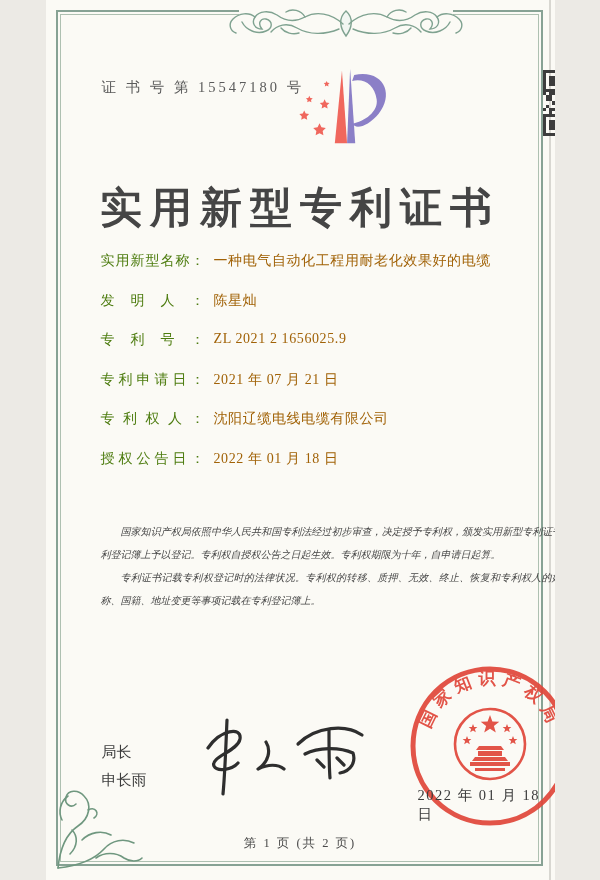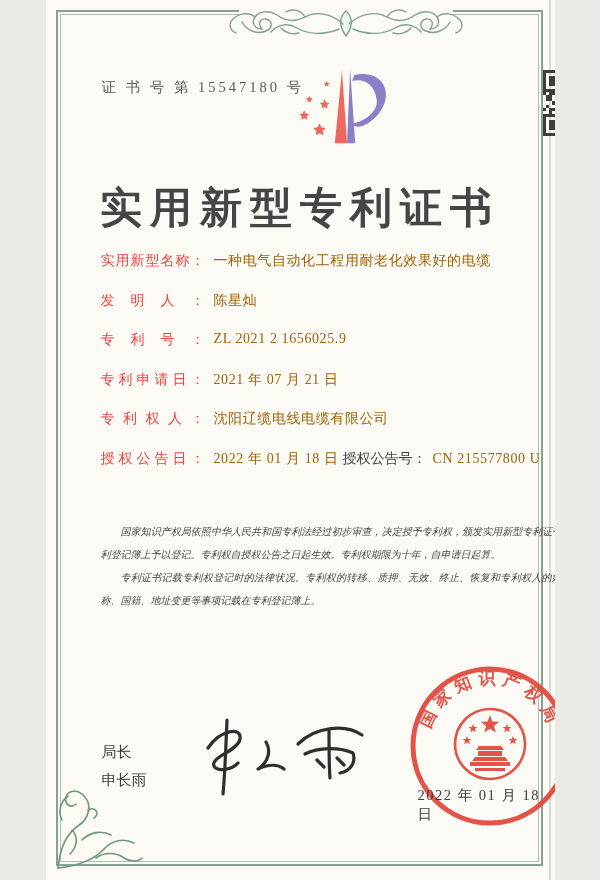--- a/index.html
+++ b/index.html
@@ -21,21 +21,21 @@
   .logo{position:absolute;left:247px;top:62px;width:102px;height:88px;}
   .qr{position:absolute;left:497px;top:70px;width:66px;height:66px;}
   .title{
     position:absolute;left:0;top:180px;width:100%;text-align:center;
     font-size:42px;font-weight:600;letter-spacing:8px;color:#454545;
   }
   .fields{position:absolute;left:55px;top:252px;width:500px;}
   .frow{position:relative;height:39.5px;font-size:14px;}
   .flabel{
     display:inline-block;width:104px;text-align:justify;text-align-last:justify;
-    color:#ef4444;vertical-align:top;
+    color:#4d7c0f;vertical-align:top;
   }
   .fvalue{margin-left:9px;color:#a16207;letter-spacing:0.6px;}
   .pair2{position:absolute;left:242px;top:0;}
   .pair2 .flabel2{color:#3f3f3f;}
   .pair2 .fvalue{margin-left:6px;}
   .paragraphs{
     position:absolute;left:55px;top:520px;width:492px;
     font-size:10px;line-height:23px;font-style:italic;color:#474747;
   }
   .paragraphs p{margin:0;text-indent:2em;text-align:justify;}
@@ -375,23 +375,20 @@
       <span class="flabel">专利号：</span><span class="fvalue">ZL 2021 2 1656025.9</span>
     </div>
     <div class="frow">
       <span class="flabel">专利申请日：</span><span class="fvalue">2021 年 07 月 21 日</span>
     </div>
     <div class="frow">
       <span class="flabel">专利权人：</span><span class="fvalue">沈阳辽缆电线电缆有限公司</span>
     </div>
     <div class="frow">
       <span class="flabel">授权公告日：</span><span class="fvalue">2022 年 01 月 18 日</span>
-      <span class="pair2">
-        <span class="flabel2">授权公告号：</span><span class="fvalue">CN 215577800 U</span>
-      </span>
     </div>
   </div>
 
   <div class="paragraphs">
     <p>国家知识产权局依照中华人民共和国专利法经过初步审查，决定授予专利权，颁发实用新型专利证书并在专利登记簿上予以登记。专利权自授权公告之日起生效。专利权期限为十年，自申请日起算。</p>
     <p>专利证书记载专利权登记时的法律状况。专利权的转移、质押、无效、终止、恢复和专利权人的姓名或名称、国籍、地址变更等事项记载在专利登记簿上。</p>
   </div>
 
   <div class="signatory">
     <div>局长</div>
@@ -437,14 +434,15 @@
           <path d="M68,101 h36 l-3,-4 h-30 z"></path>
           <rect x="66" y="102" width="40" height="4"></rect>
           <rect x="71" y="108" width="30" height="3"></rect>
         </g>
       </g>
     </svg>
   </div>
 
   <div class="seal-date">2022 年 01 月 18 日</div>
 
+  <div class="footer">第 1 页 (共 2 页)</div>
 
 </div>
 
 </body></html>

